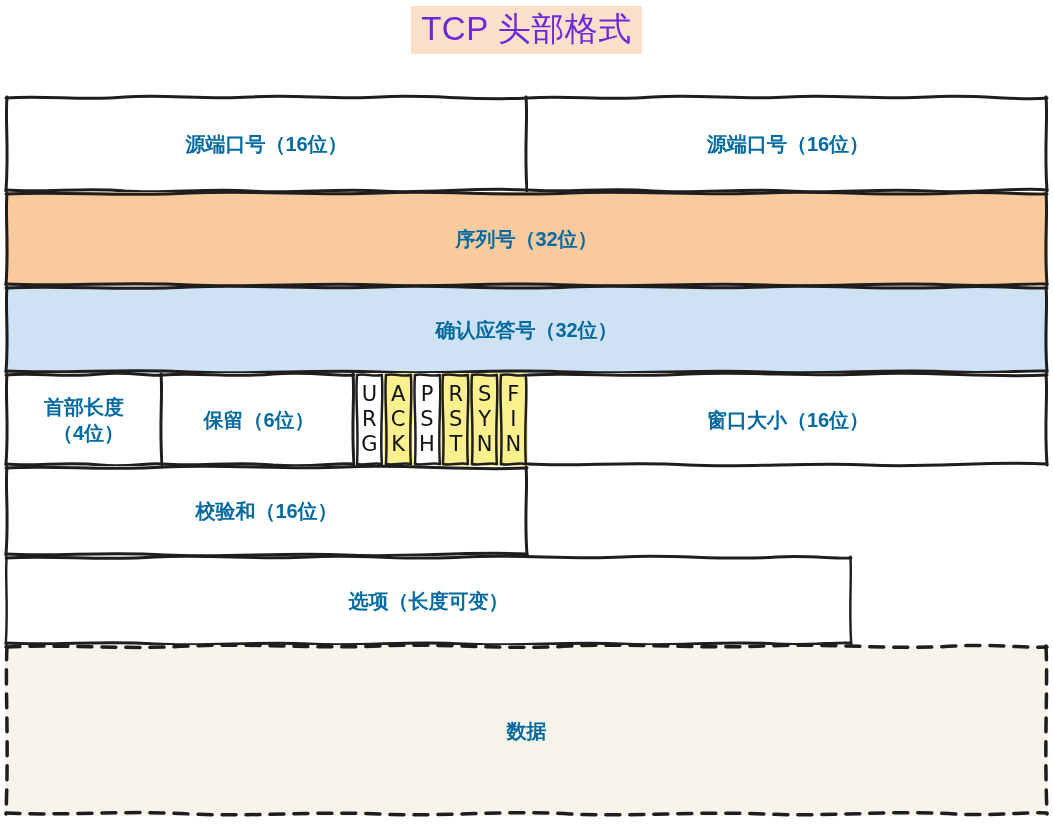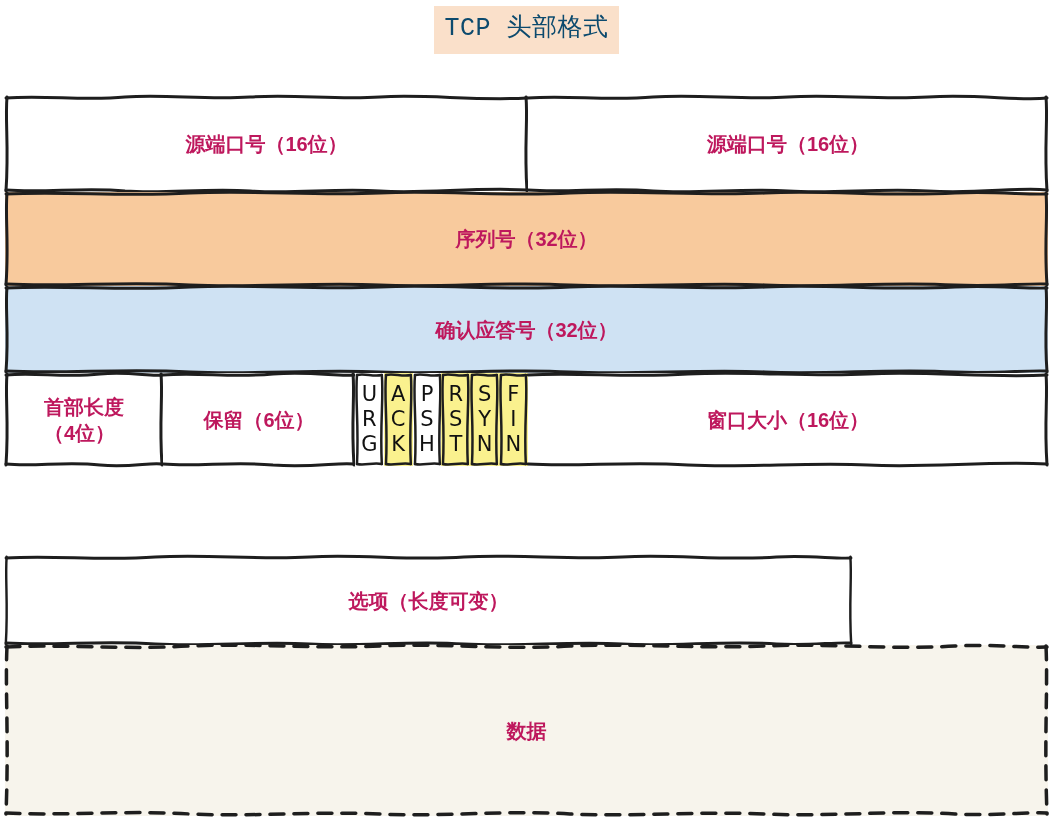--- a/index.html
+++ b/index.html
@@ -18,25 +18,25 @@
   
   #title-wrap {
     position: absolute;
     left: 0;
     top: 6px;
     width: 1053px;
     text-align: center;
   }
   #title {
     display: inline-block;
-    font-family: Liberation Mono, monospace;
-    font-size: 25px;
+    font-family: Liberation Sans, sans-serif;
+    font-size: 33px;
     line-height: 44px;
     letter-spacing: 0.5px;
-    color: #0c4a6e;
+    color: #6d28d9;
     padding: 1px 10px 3px 10px;
     background: #FAE0CA;
   }
 
   
   #diagram {
     position: absolute;
     left: 5px;
     top: 96px;
     width: 1043px;
@@ -51,22 +51,22 @@
   }
 
   .cell {
     position: relative;
     box-sizing: border-box;
     display: flex;
     align-items: center;
     justify-content: center;
     font-size: 20px;
     font-weight: bold;
-    color: #be185d;
-    text-align: left;
+    color: #0369a1;
+    text-align: right;
     line-height: 1.3;
   }
 
   
   .sketch-svg {
     position: absolute;
     left: 0;
     top: 0;
     width: 100%;
     height: 100%;
@@ -262,20 +262,29 @@
       <span>窗口大小（16位）</span>
       <svg class="sketch-svg" viewBox="0 0 520 93" preserveAspectRatio="none">
         <path d="M0,2 C50,-1 100,5 160,1 C220,-2 280,4 340,1 C400,-2 460,5 519,2" stroke-width="3"></path>
         <path d="M0,91 C50,94 100,88 160,92 C220,95 280,89 340,92 C400,95 460,88 519,91" stroke-width="3"></path>
         <path d="M518,1 C520,24 516,48 519,92" stroke-width="3"></path>
       </svg>
     </div>
   </div>
 
   <div class="row" style="top:370px;height:90px;">
+    <div class="cell fill-white" style="width:523px;height:90px;">
+      <span>校验和（16位）</span>
+      <svg class="sketch-svg" viewBox="0 0 523 90" preserveAspectRatio="none">
+        <path d="M1,2 C50,-1 100,5 160,1 C220,-2 280,4 340,1 C400,-2 460,5 522,2" stroke-width="3"></path>
+        <path d="M1,88 C50,91 100,85 160,89 C220,92 280,86 340,89 C400,92 460,85 522,88" stroke-width="3"></path>
+        <path d="M2,1 C0,23 4,46 1,89" stroke-width="3"></path>
+        <path d="M521,1 C523,23 519,46 522,89" stroke-width="3"></path>
+      </svg>
+    </div>
   </div>
 
   <div class="row" style="top:460px;height:89px;">
     <div class="cell fill-white" style="width:847px;height:89px;">
       <span>选项（长度可变）</span>
       <svg class="sketch-svg" viewBox="0 0 1043 89" preserveAspectRatio="none">
         <path d="M1,2 C60,-1 120,5 185,1 C250,-2 310,4 375,1 C440,-2 500,5 565,1 C630,-2 695,4 760,1 C825,-2 885,5 950,1 C990,-1 1020,3 1042,2" stroke-width="3"></path>
         <path d="M1,87 C60,90 120,84 185,88 C250,91 310,85 375,88 C440,91 500,84 565,88 C630,91 695,85 760,88 C825,91 885,84 950,88 C990,90 1020,86 1042,87" stroke-width="3"></path>
         <path d="M2,1 C0,23 4,46 1,88" stroke-width="3"></path>
         <path d="M1041,1 C1043,23 1039,46 1042,88" stroke-width="3"></path>

